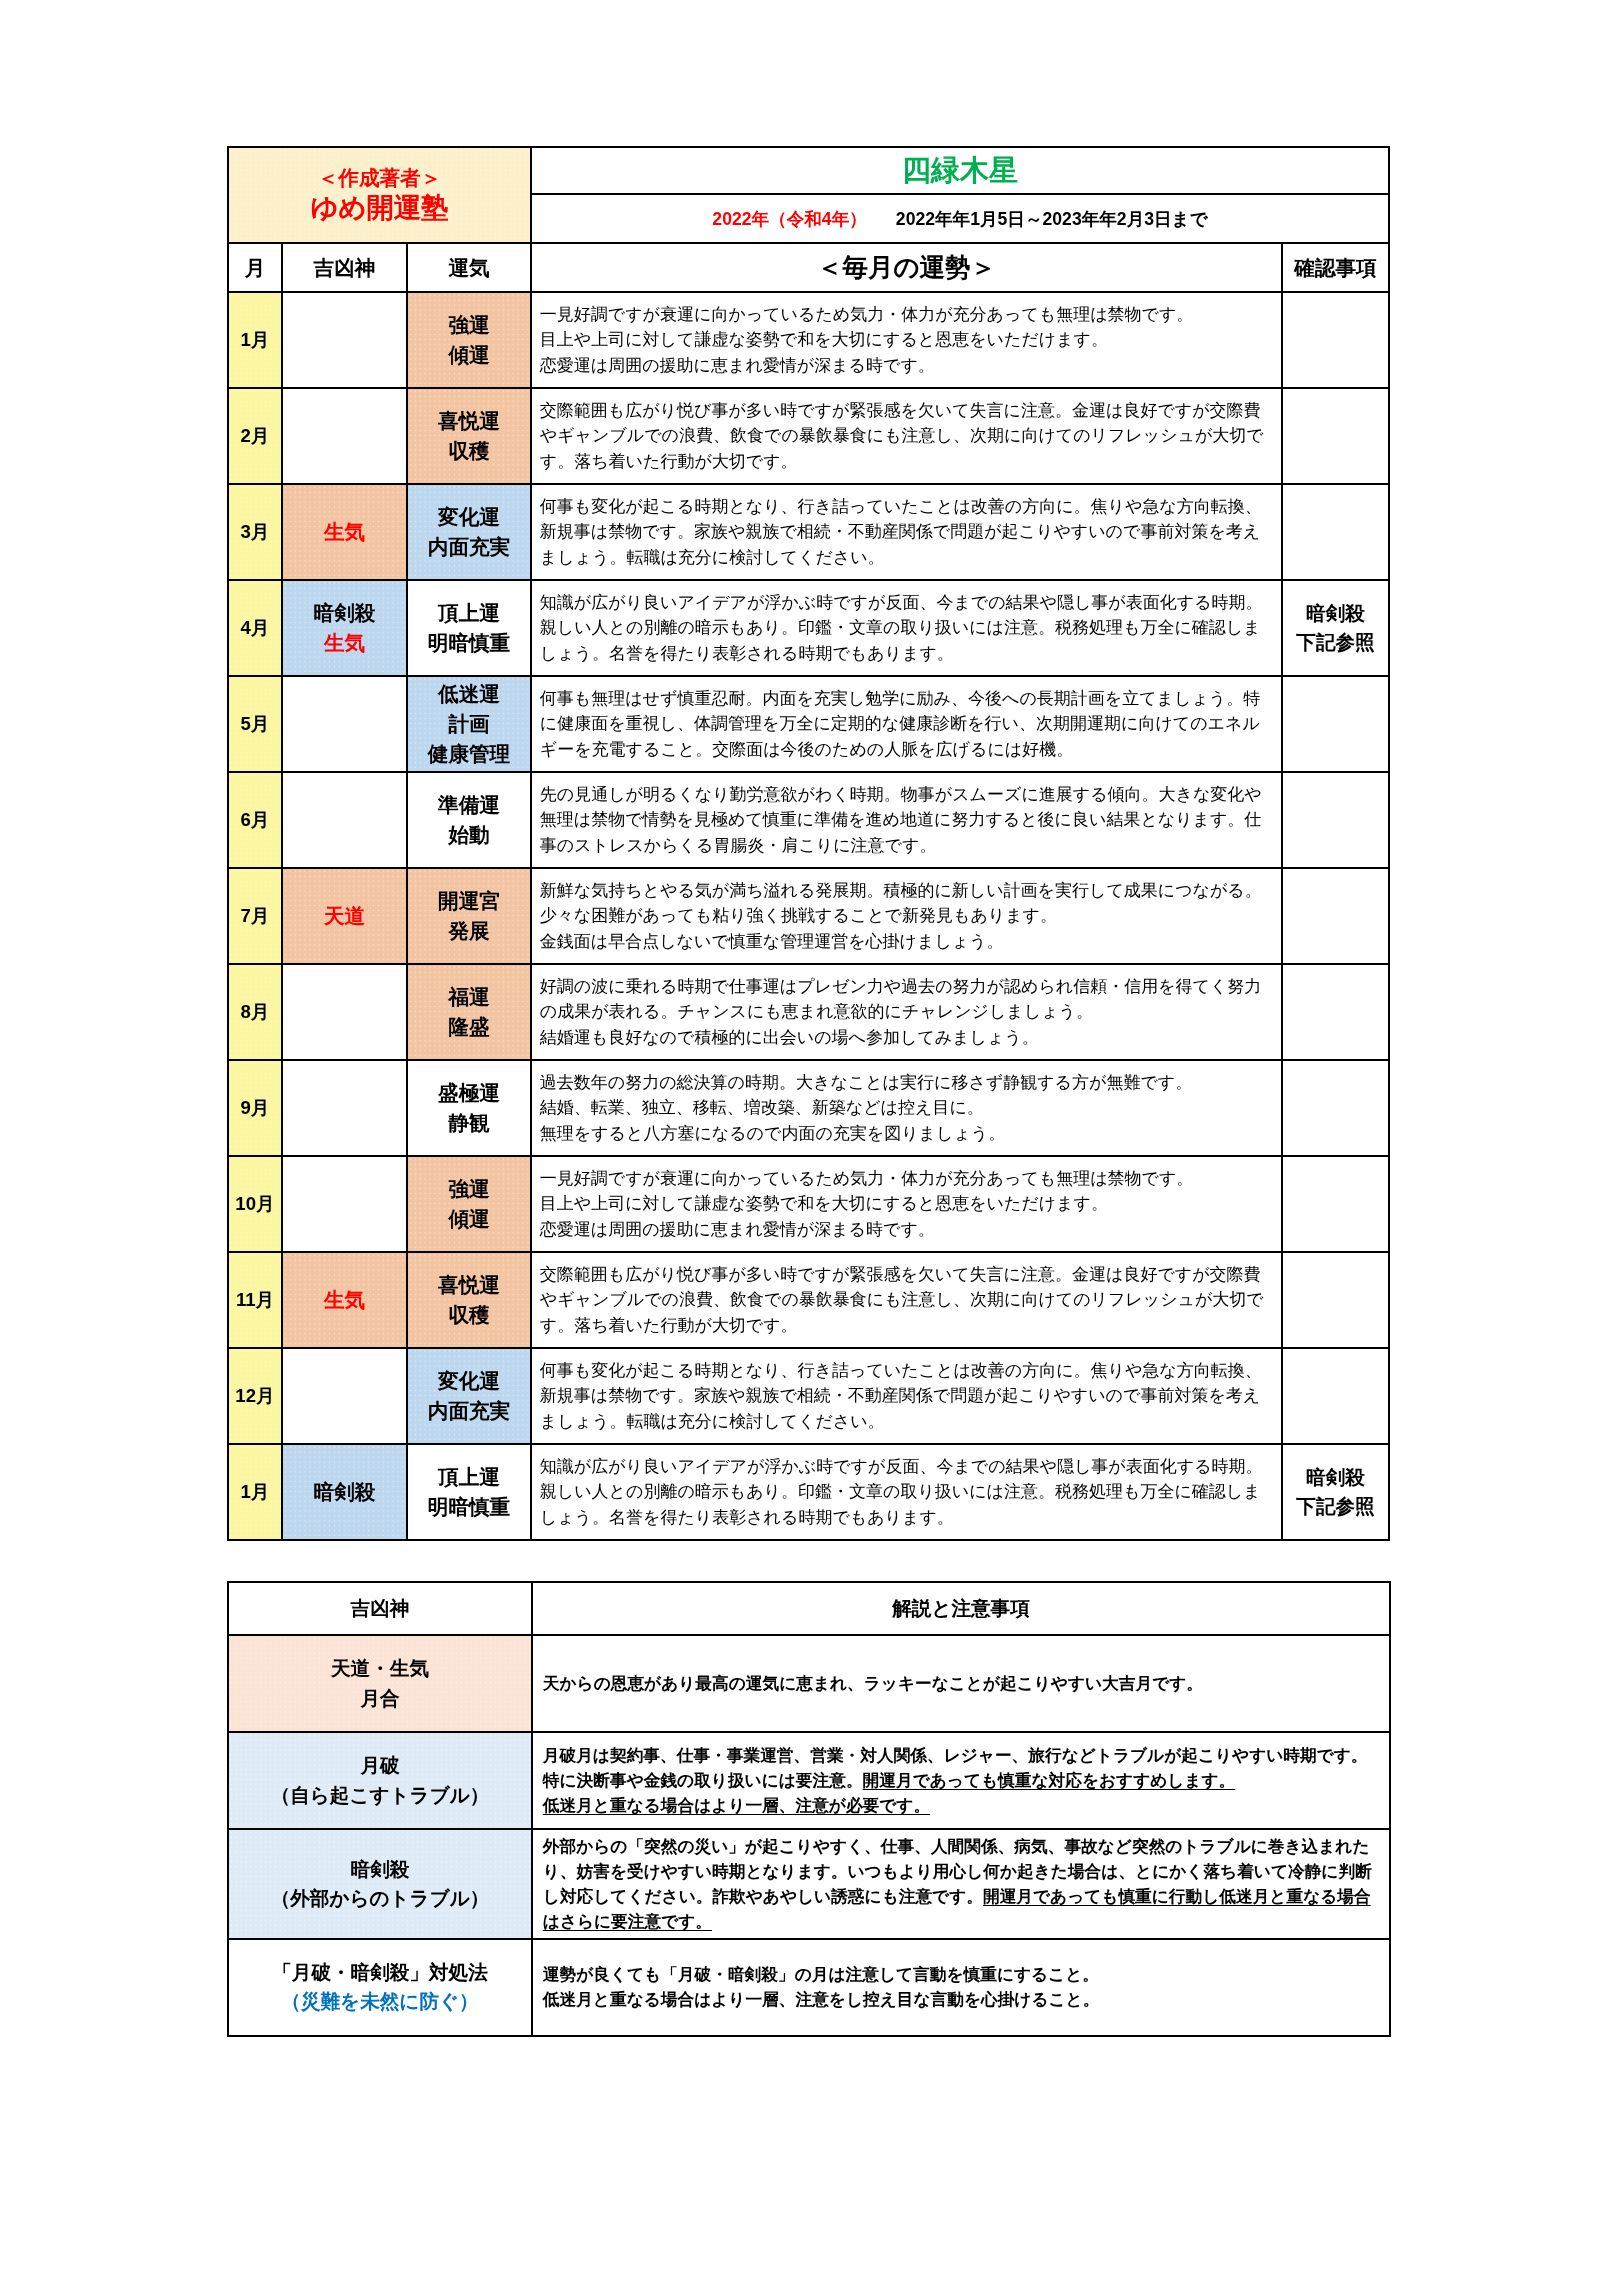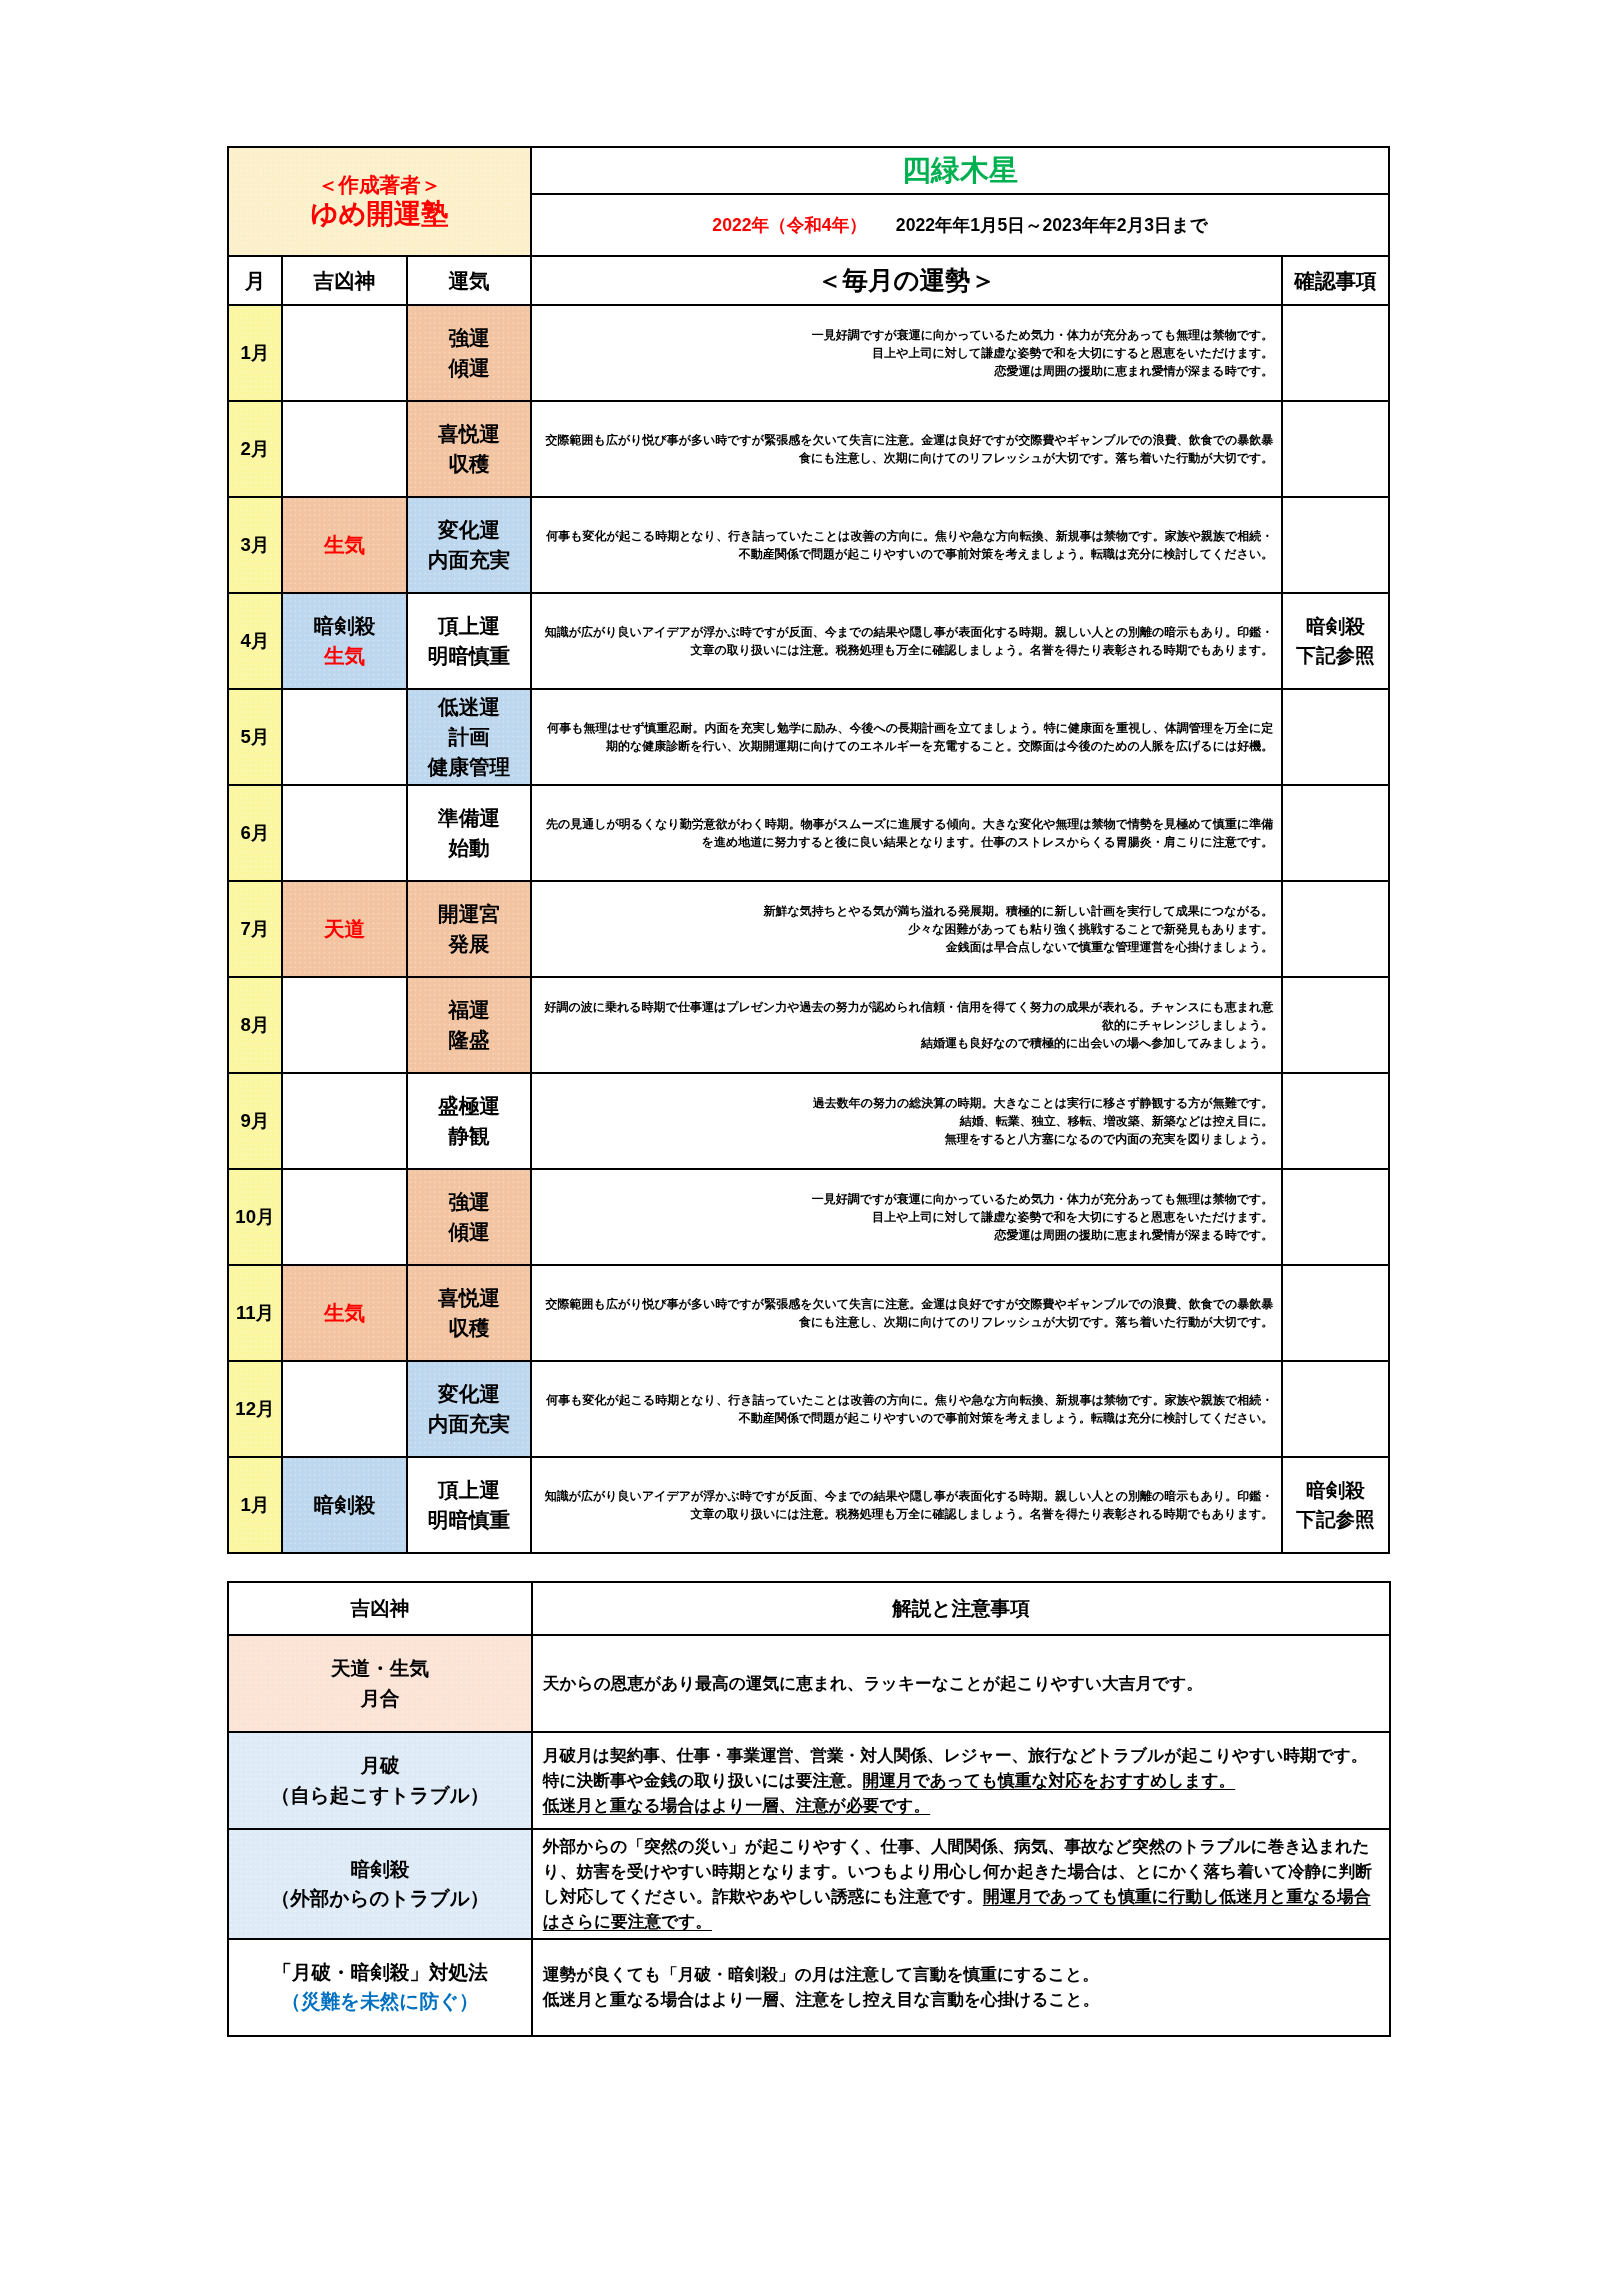--- a/index.html
+++ b/index.html
@@ -24,32 +24,32 @@
   .bg-salmon{background-color:var(--salmon);}
   .bg-blue{background-color:var(--blue);}
   .bg-peach{background-color:var(--peach);}
   .bg-lblue{background-color:var(--lblue);}
 
   
   .author-cell{background-color:var(--beige); text-align:center; vertical-align:middle;}
   .author-label{color:var(--red); font-size:20.6px; font-weight:bold; line-height:1.3;}
   .author-name{color:var(--red); font-size:27.4px; font-weight:bold; line-height:1.2;}
   .star-cell{height:47px; text-align:center; vertical-align:middle; color:var(--green); font-size:29px; font-weight:bold;border-radius:7px;}
-  .date-cell{height:62px; text-align:center; vertical-align:middle; font-size:17.6px; font-weight:bold;}
+  .date-cell{height:49px; text-align:center; vertical-align:middle; font-size:17.6px; font-weight:bold;}
   .date-year{color:var(--red); margin-right:29px;}
 
   
   .col-h{height:49px; text-align:center; vertical-align:middle; font-size:20.6px; font-weight:bold; background:#fff;}
   .fortune-h{font-size:25.5px;}
 
   
   tr.mrow{height:96px;}
   td.cell-month{background-color:var(--yellow); text-align:center; vertical-align:middle; font-size:18.6px; font-weight:bold;}
   td.cell-kami,td.cell-unki{text-align:center; vertical-align:middle; font-size:20.6px; font-weight:bold; white-space:pre-line; line-height:1.45;}
-  td.cell-fortune{text-align:right; vertical-align:middle; font-size:12px; font-weight:bold; white-space:pre-line; line-height:1.5; padding:3.9px 7.8px;}
+  td.cell-fortune{text-align:left; vertical-align:middle; font-size:17px; font-weight:normal; white-space:pre-line; line-height:1.5; padding:3.9px 7.8px;}
   td.cell-check{text-align:center; vertical-align:middle; font-size:19.6px; font-weight:bold; white-space:pre-line; line-height:1.5;}
 
   
   .legend-h{height:53px; text-align:center; vertical-align:middle; font-size:19.6px; font-weight:bold; background:#fff;}
   tr.lrow{height:97px;}
   td.cell-llabel{text-align:center; vertical-align:middle; font-size:19.6px; font-weight:bold; white-space:pre-line; line-height:1.5;}
   td.cell-ldesc{text-align:left; vertical-align:middle; font-size:16.7px; font-weight:bold; white-space:pre-line; line-height:1.5; padding:3.9px 9.8px;}
 
   .u{text-decoration:underline; text-underline-offset:2.9px;}
 </style>

